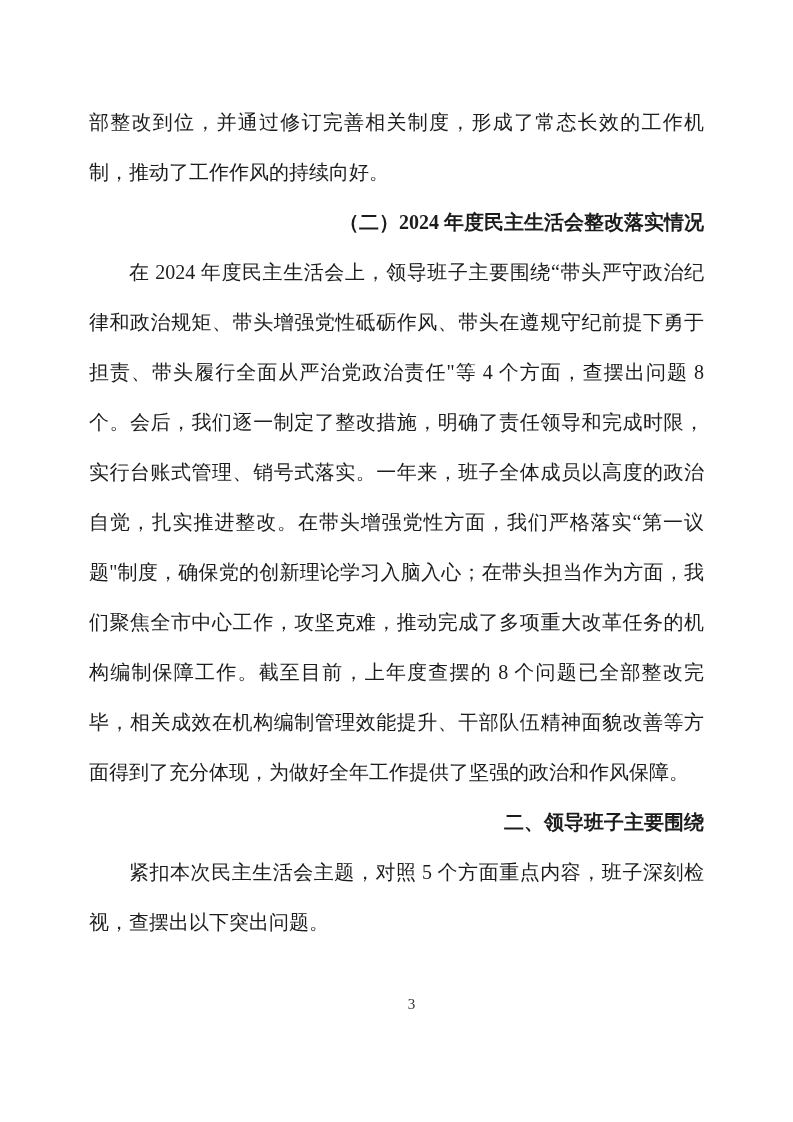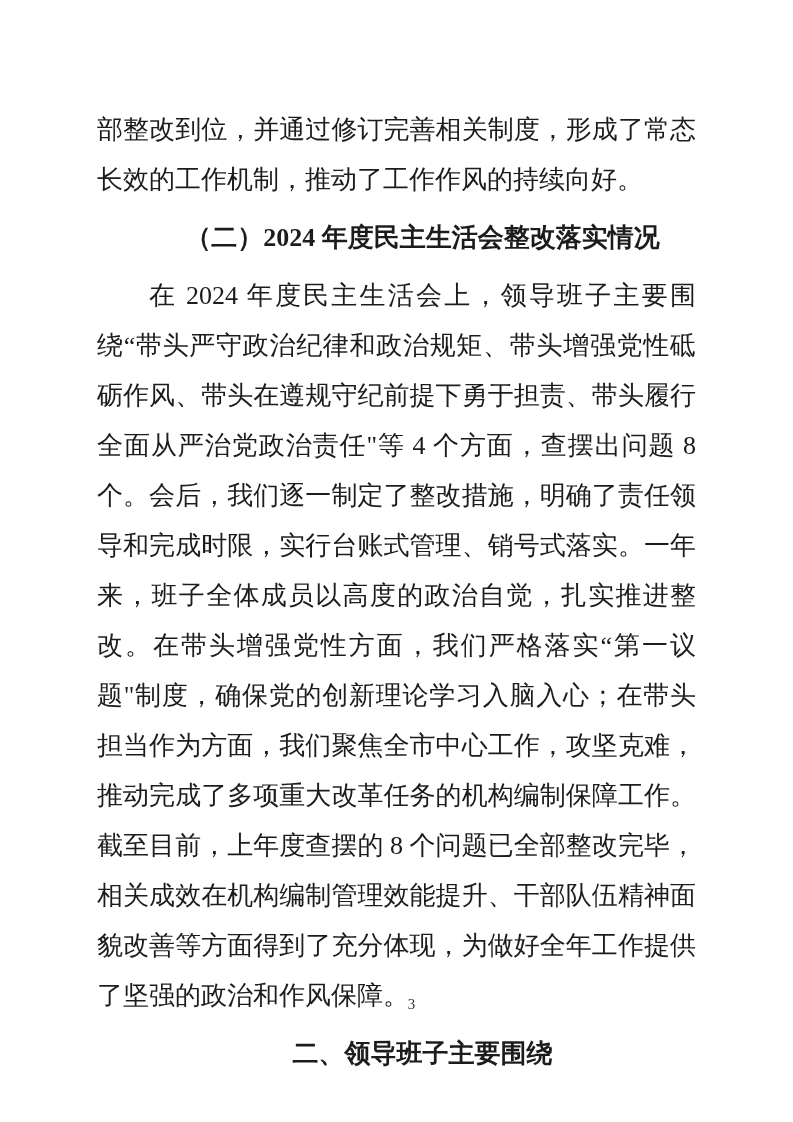--- a/index.html
+++ b/index.html
@@ -20,34 +20,34 @@
     inset: 0;
     background: #ffffff;
   }
   .content {
     position: absolute;
     top: 97px;
     left: 89px;
     width: 615px;
   }
   .para {
-    margin: 8px;
-    font-size: 26px;
+    margin: 0;
+    font-size: 20px;
     line-height: 50px;
     text-align: justify;
     text-justify: inter-ideograph;
     text-indent: 2em;
     word-break: break-all;
   }
   .para.no-indent {
     text-indent: 0;
   }
   .para.heading {
     font-weight: bold;
-    text-align: center;
+    text-align: right;
   }
   .page-number {
     position: absolute;
     top: 996px;
     left: 0;
     width: 100%;
     padding-left: 30px;
     box-sizing: border-box;
     text-align: center;
     font-size: 15px;
@@ -56,15 +56,16 @@
 </style>
 </head>
 <body>
 
 <div class="page">
   <div class="content">
     <p class="para no-indent">部整改到位，并通过修订完善相关制度，形成了常态长效的工作机制，推动了工作作风的持续向好。</p>
     <p class="para heading">（二）2024 年度民主生活会整改落实情况</p>
     <p class="para">在 2024 年度民主生活会上，领导班子主要围绕“带头严守政治纪律和政治规矩、带头增强党性砥砺作风、带头在遵规守纪前提下勇于担责、带头履行全面从严治党政治责任"等 4 个方面，查摆出问题 8 个。会后，我们逐一制定了整改措施，明确了责任领导和完成时限，实行台账式管理、销号式落实。一年来，班子全体成员以高度的政治自觉，扎实推进整改。在带头增强党性方面，我们严格落实“第一议题"制度，确保党的创新理论学习入脑入心；在带头担当作为方面，我们聚焦全市中心工作，攻坚克难，推动完成了多项重大改革任务的机构编制保障工作。截至目前，上年度查摆的 8 个问题已全部整改完毕，相关成效在机构编制管理效能提升、干部队伍精神面貌改善等方面得到了充分体现，为做好全年工作提供了坚强的政治和作风保障。</p>
     <p class="para heading">二、领导班子主要围绕</p>
+    <p class="para">紧扣本次民主生活会主题，对照 5 个方面重点内容，班子深刻检视，查摆出以下突出问题。</p>
   </div>
   <div class="page-number">3</div>
 </div>
 
 </body></html>

